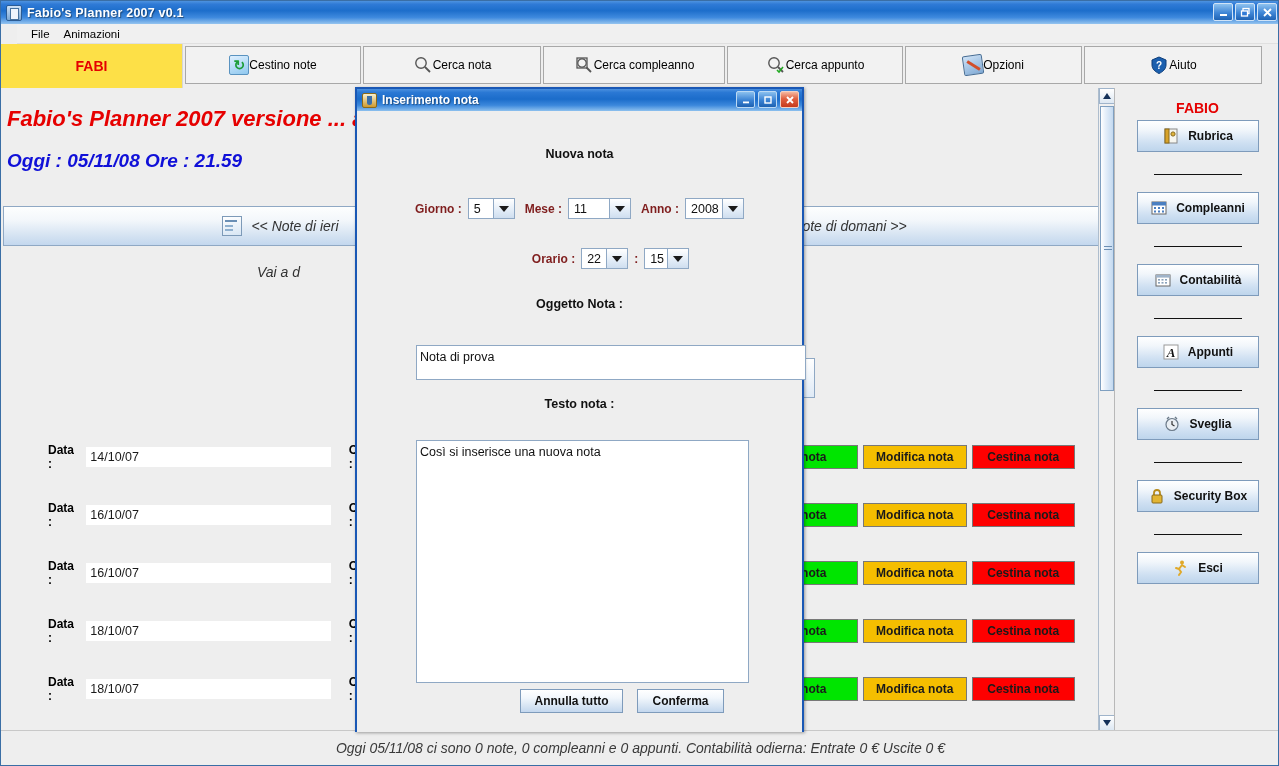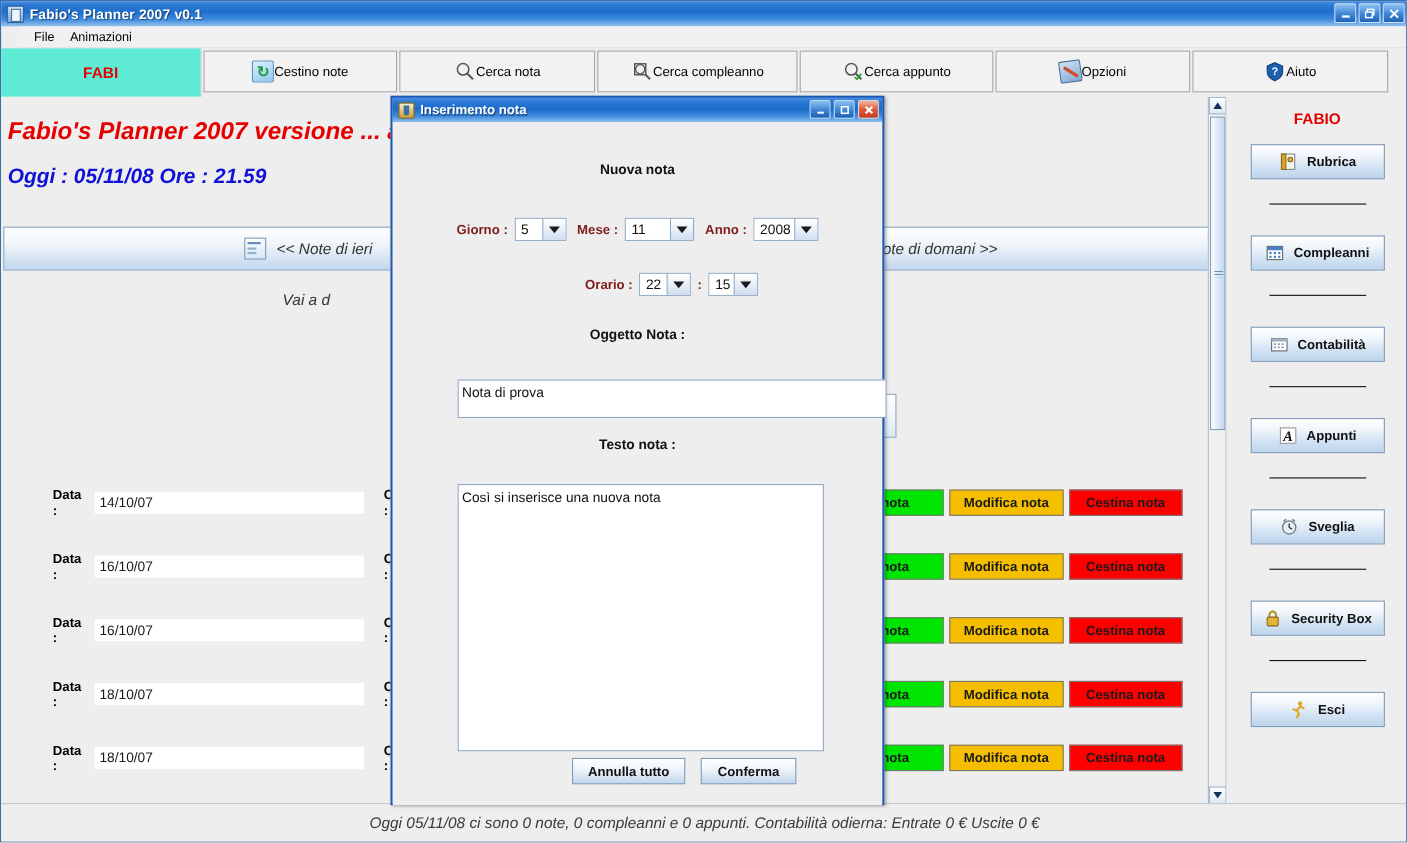--- a/index.html
+++ b/index.html
@@ -72,21 +72,21 @@
   
   .toolbar {
     position:absolute; top:43px; left:0;
     width:1279px; height:44px;
     background:#eeeeee;
     display:flex; align-items:stretch;
   }
   .tb-user {
     width:182px; display:flex;align-items:center;justify-content:center;
     color:#e50000;font-weight:bold;font-size:14px;
-    background:#5eead4;
+    background:#fde047;
     border-right:1px solid #d5d5d5;
   }
   .tb-btn {
     flex:0 0 auto;
     margin:2px 0 4px 2px;
     border:1px solid #a8a8a8;
     background:#f2f2f2;
     display:flex;align-items:center;justify-content:center;gap:0;
     font-size:12px;color:#000;
     padding:0 10px;
@@ -208,21 +208,21 @@
     position:absolute; left:1114px; top:0;
     width:165px; height:643px;
     background:#eeeeee;
     display:flex; flex-direction:column; align-items:center;
   }
   .sb-user {
     margin-top:8px; color:#e50000; font-weight:bold; font-size:14px;
     height:24px; line-height:24px;
   }
   .sb-btn {
-    width:122px;height:32px;margin-top:11px;
+    width:122px;height:32px;
     border:1px solid #7e9bbb;
     background:linear-gradient(180deg,#ffffff 0%,#f1f6fb 30%,#cfe0f2 72%,#bed5ec 100%);
     display:flex;align-items:center;justify-content:center;gap:8px;
     font-size:12px;font-weight:bold;color:#111;
   }
   .sb-sep { width:88px;height:1px;background:#111;margin-top:22px;margin-bottom:17px; }
   .sb-ic { width:18px;height:18px;flex:0 0 18px; }
 
   
   .statusbar {

